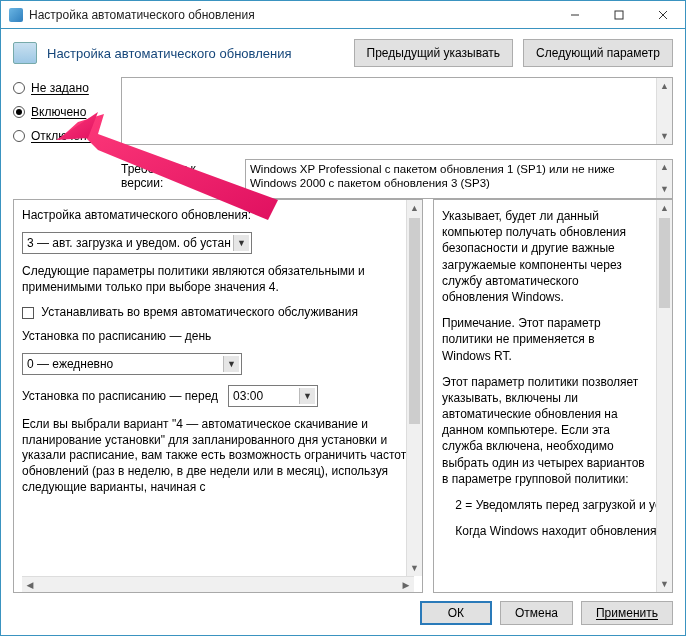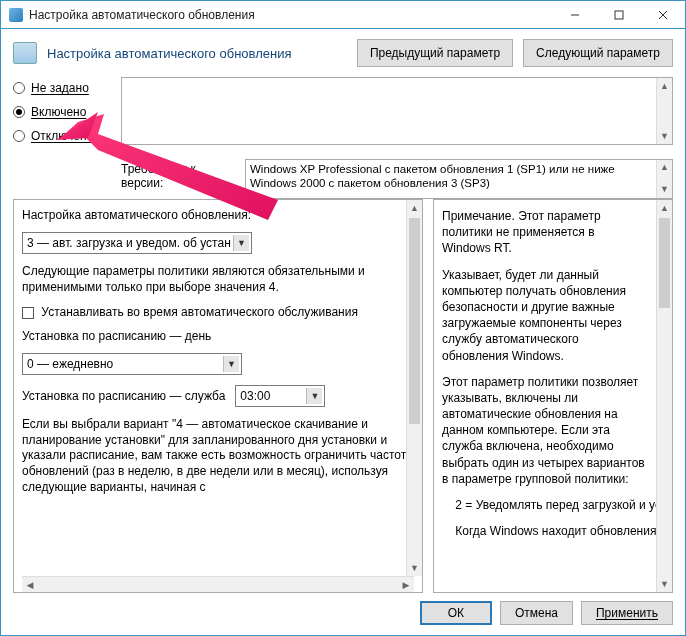--- a/index.html
+++ b/index.html
@@ -215,21 +215,21 @@
       <svg viewBox="0 0 10 10">
           <line x1="1" y1="1" x2="9" y2="9" stroke="#333" stroke-width="1"></line>
           <line x1="9" y1="1" x2="1" y2="9" stroke="#333" stroke-width="1"></line>
         </svg>
     </div>
   </div>
 
   <div class="header-row">
     <span class="hicon"></span>
     <span class="htitle">Настройка автоматического обновления</span>
-    <div class="navbtn">Предыдущий параметр</div>
+    <div class="navbtn">Предыдущий указывать</div>
     <div class="navbtn">Следующий параметр</div>
   </div>
 
   <div class="section-top">
     <div class="radios">
       <div class="radio-row">
         <span class="radio"></span>
         <span class="ulabel">Не задано</span>
       </div>
       <div class="radio-row">
@@ -279,21 +279,21 @@
         <div class="para">
           <span class="checkbox"></span>
           <span style="margin-left:4px;">Устанавливать во время автоматического обслуживания</span>
         </div>
         <div class="para">Установка по расписанию — день</div>
         <div class="dropdown" style="width:220px; margin-bottom:10px;">
           <span>0 — ежедневно</span>
           <span class="dd-arrow">▼</span>
         </div>
         <div style="display:flex; align-items:center; gap:10px; margin-bottom:10px;">
-          <span>Установка по расписанию — служба</span>
+          <span>Установка по расписанию — перед</span>
           <div class="dropdown" style="width:90px;">
             <span>03:00</span>
             <span class="dd-arrow">▼</span>
           </div>
         </div>
         <div class="para" style="line-height:1.3;">Если вы выбрали вариант "4 — автоматическое скачивание и планирование установки" для запланированного дня установки и указали расписание, вам также есть возможность ограничить частоту обновлений (раз в неделю, в две недели или в месяц), используя следующие варианты, начиная с</div>
       </div>
       <div class="hscroll">
         <span class="harrow">◀</span>
         <span style="flex:1"></span>
@@ -303,22 +303,22 @@
         <div class="arrow">▲</div>
         <div class="track" style="background:#f0f0f0;">
             <div style="height:60%; background:#cdcdcd; margin:2px;"></div>
           </div>
         <div class="arrow">▼</div>
       </div>
     </div>
 
     <div class="panel-right">
       <div style="padding-right:18px;">
+        <p class="para">Указывает, будет ли данный компьютер получать обновления безопасности и другие важные загружаемые компоненты через службу автоматического обновления Windows.</p>
         <p class="para">Примечание. Этот параметр политики не применяется в Windows RT.</p>
-        <p class="para">Указывает, будет ли данный компьютер получать обновления безопасности и другие важные загружаемые компоненты через службу автоматического обновления Windows.</p>
         <p class="para">Этот параметр политики позволяет указывать, включены ли автоматические обновления на данном компьютере. Если эта служба включена, необходимо выбрать один из четырех вариантов в параметре групповой политики:</p>
         <p class="para" style="white-space:pre;">    2 = Уведомлять перед загрузкой и установкой любых обновлений.</p>
         <p class="para" style="white-space:pre;">    Когда Windows находит обновления,</p>
       </div>
       <div class="vscrollbar">
         <div class="arrow">▲</div>
         <div class="track" style="background:#f0f0f0;">
             <div style="height:25%; background:#cdcdcd; margin:2px;"></div>
           </div>
         <div class="arrow">▼</div>

